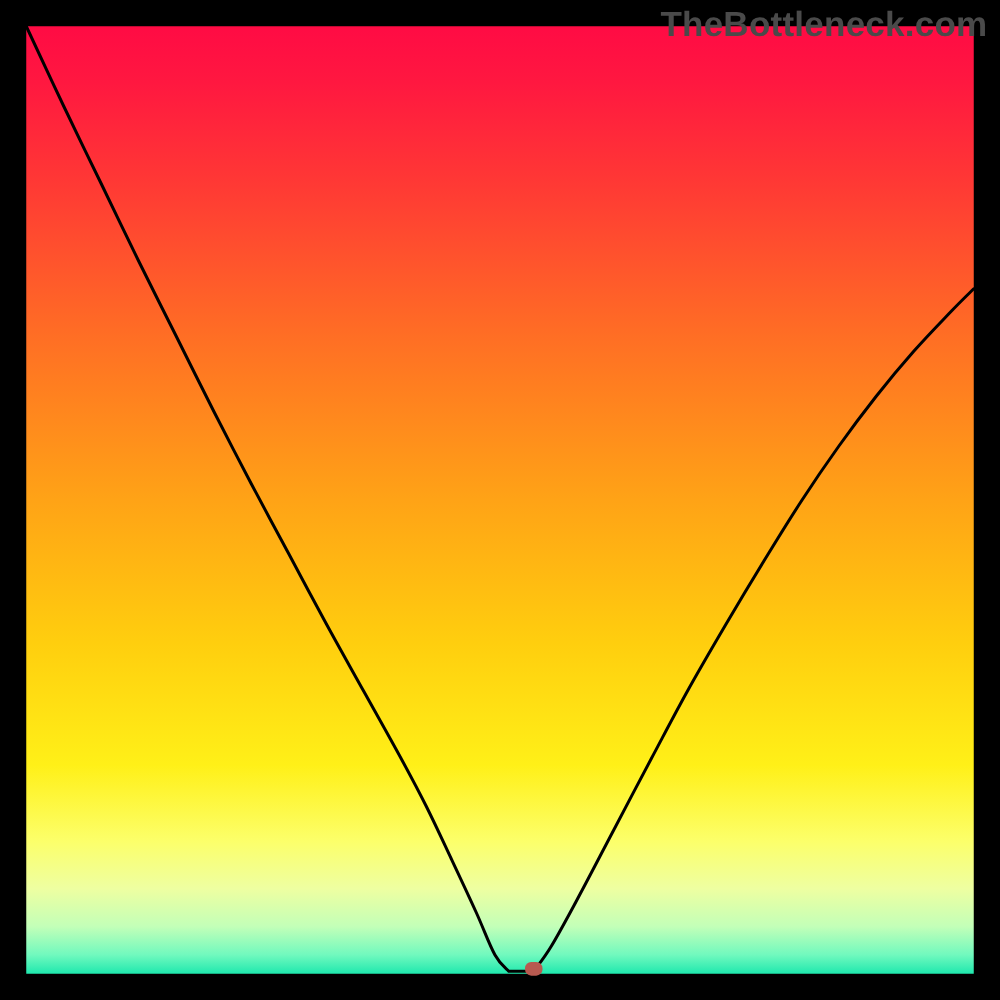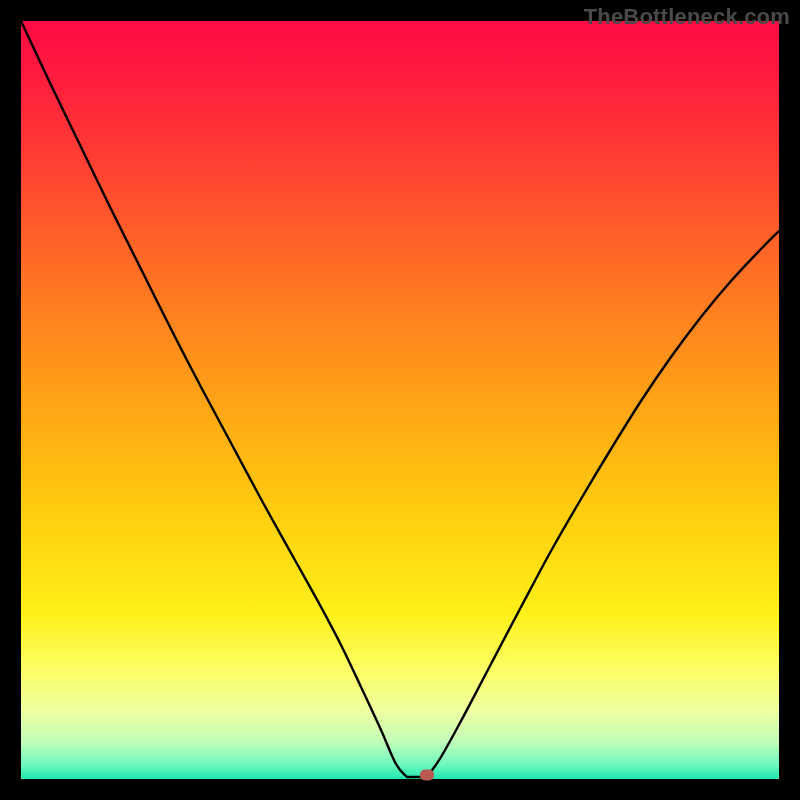--- a/index.html
+++ b/index.html
@@ -15,21 +15,21 @@
     position: relative;
     width: 800px;
     height: 800px;
     background: #000;
   }
   .watermark {
     position: absolute;
     top: 4px;
     right: 10px;
     color: #4a4a4a;
-    font-size: 22px;
+    font-size: 28px;
     font-weight: 600;
     letter-spacing: 0.2px;
     z-index: 5;
     user-select: none;
   }
   .plot-area {
     position: absolute;
     left: 21px;
     top: 21px;
     width: 758px;

